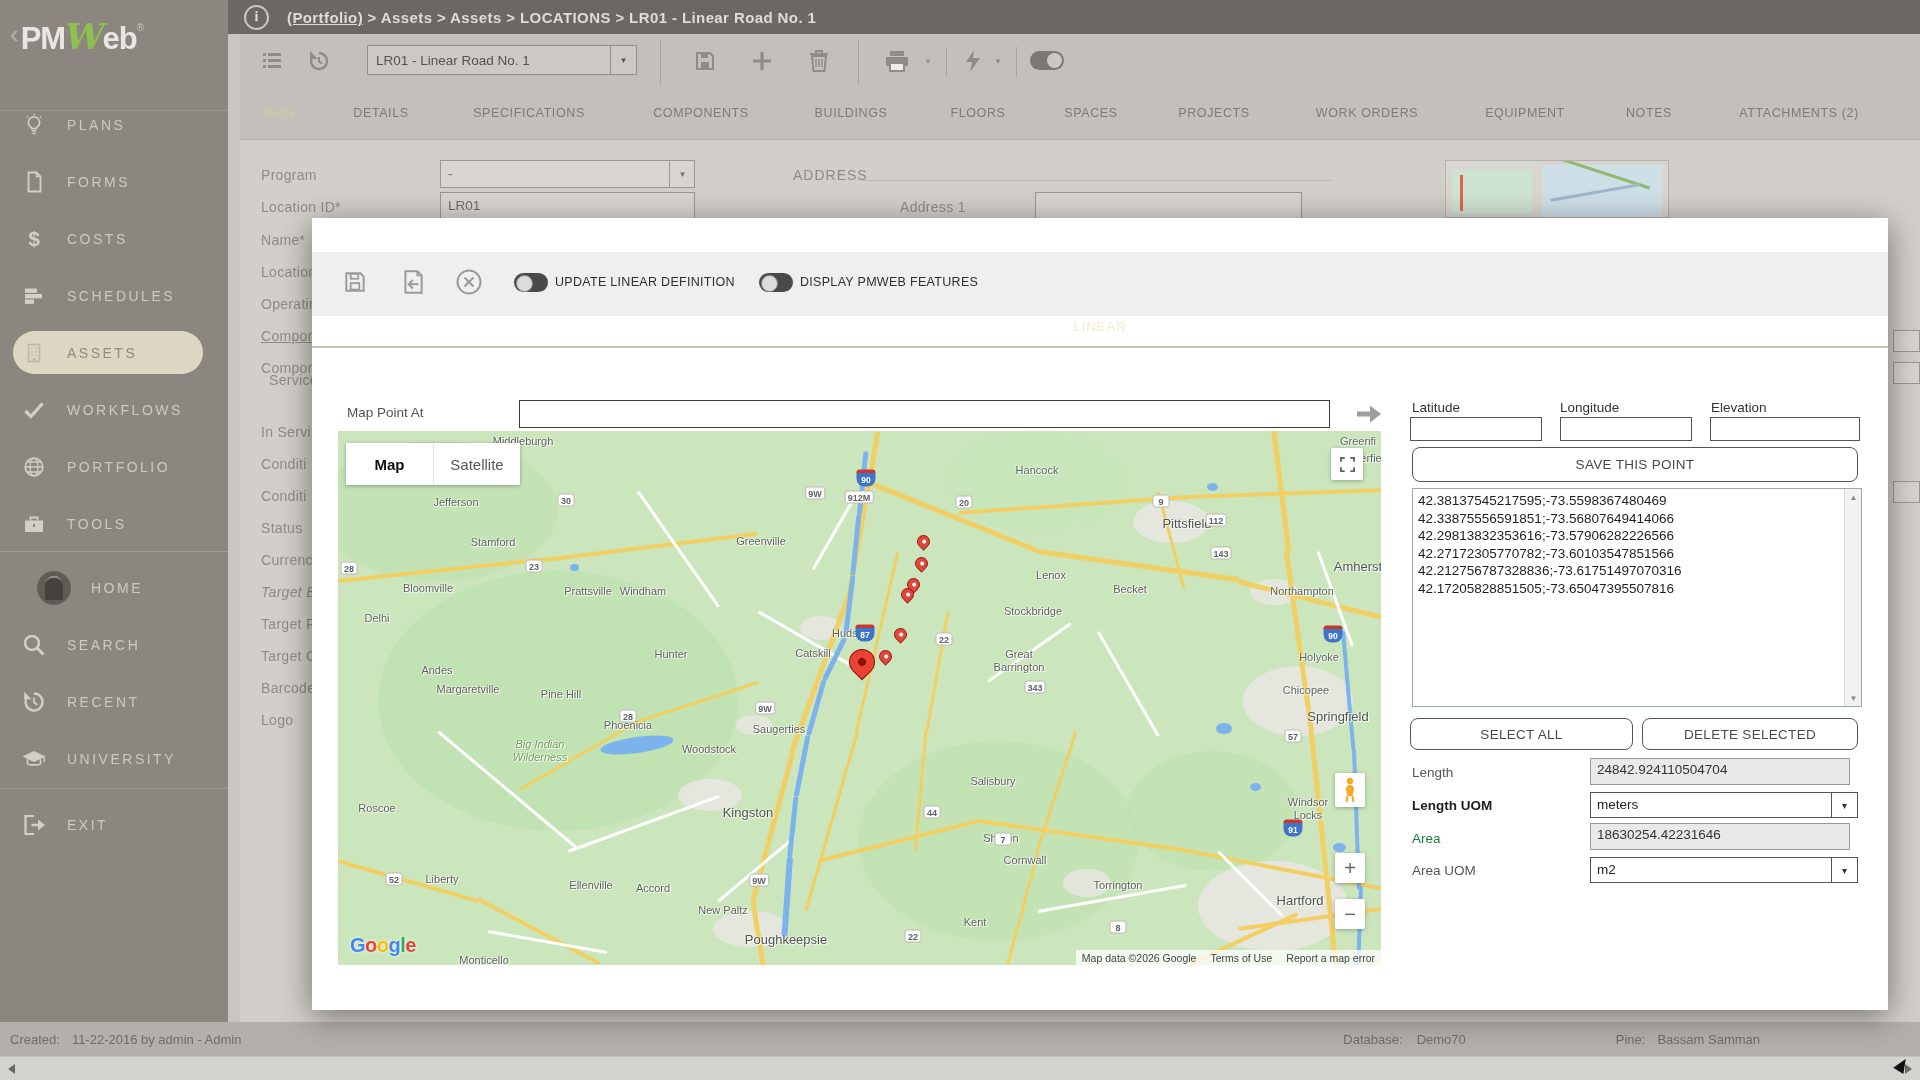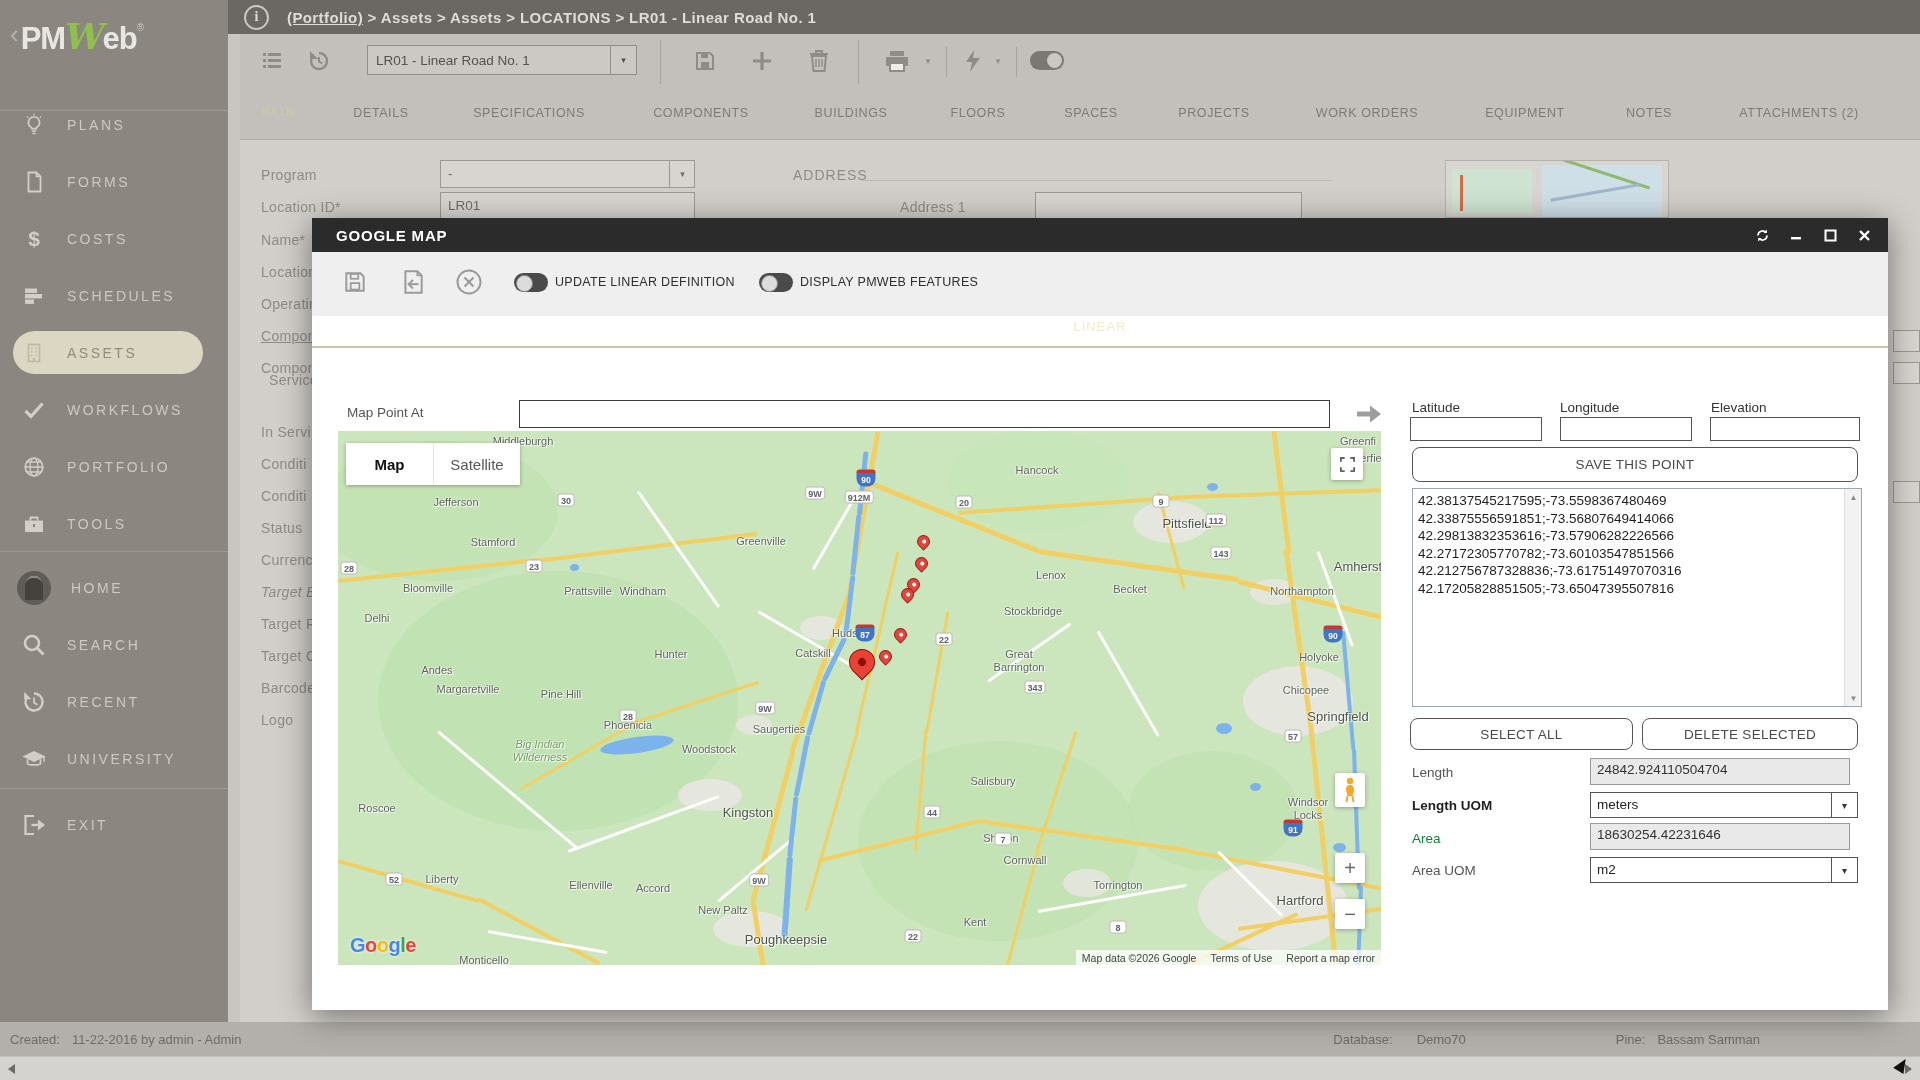--- a/index.html
+++ b/index.html
@@ -193,21 +193,21 @@
         </svg>
     </div>
     <div class="tbtn" style="left:748px;width:20px">
         <span style="font-size:9px;color:#8f8c87">▾</span>
       </div>
     <div class="tdiv" style="left:776px;height:30px;top:13px"></div>
     <div class="bgtoggle"></div>
   </div>
 
   <div id="tabband" class="abs">
-      <span class="tab active" style="left: 38px; font-family: Liberation Mono, monospace;">MAIN</span>
+      <span class="tab active" style="left: 38px;">MAIN</span>
       <span class="tab" style="left: 141px;">DETAILS</span>
       <span class="tab" style="left: 289px;">SPECIFICATIONS</span>
       <span class="tab" style="left: 461px;">COMPONENTS</span>
       <span class="tab" style="left: 611px;">BUILDINGS</span>
       <span class="tab" style="left: 738px;">FLOORS</span>
       <span class="tab" style="left: 851px;">SPACES</span>
       <span class="tab" style="left: 974px;">PROJECTS</span>
       <span class="tab" style="left: 1127px;">WORK ORDERS</span>
       <span class="tab" style="left: 1285px;">EQUIPMENT</span>
       <span class="tab" style="left: 1409px;">NOTES</span>
@@ -338,21 +338,21 @@
               <rect x="3" y="8.5" width="18" height="11.5" fill="#d2cfc9"></rect>
               <path d="M8.5 8.5v-3h7v3" fill="none" stroke="#d2cfc9" stroke-width="1.8"></path>
               <rect x="11" y="12" width="2" height="3" fill="#8b8680"></rect>
             </svg>
           </span>
           <span class="lb">TOOLS</span>
         </div>
       </div>
     <div class="side-div" style="top:551px"></div>
     <div id="side-secondary">
-        <div class="side-item" style="top: 559px;">
+        <div class="side-item" style="top: 559px; margin-left: 20px;">
           <div class="avatar"></div>
           <span class="lb">HOME</span>
         </div>
         <div class="side-item" style="top: 616px;">
           <span class="ic">
             <svg width="26" height="26" viewBox="0 0 26 26">
               <circle cx="11" cy="11" r="7" fill="none" stroke="#d2cfc9" stroke-width="2.6"></circle>
               <path d="M16 16l6.5 6.5" stroke="#d2cfc9" stroke-width="2.8"></path>
             </svg>
           </span>
@@ -389,48 +389,20 @@
               <path d="M17 6.5l7 5.5-7 5.5z" fill="#d2cfc9"></path>
             </svg>
           </span>
           <span class="lb">EXIT</span>
         </div>
       </div>
   </div>
   <div id="side-strip" class="abs"></div>
 
   <div id="modal" class="abs">
-    <div id="mtitle">
-      <span class="t">GOOGLE MAP</span>
-      <div class="icons">
-        <div class="mi">
-          <svg width="15" height="15" viewBox="0 0 16 16">
-              <path d="M3.2 8a4.8 4.8 0 0 1 8.6-2.9" fill="none" stroke="#fff" stroke-width="1.8"></path>
-              <path d="M12.6 1.6v3.6H9z" fill="#fff"></path>
-              <path d="M12.8 8a4.8 4.8 0 0 1-8.6 2.9" fill="none" stroke="#fff" stroke-width="1.8"></path>
-              <path d="M3.4 14.4v-3.6H7z" fill="#fff"></path>
-            </svg>
-        </div>
-        <div class="mi">
-            <svg width="12" height="12" viewBox="0 0 12 12">
-              <rect x="1" y="8" width="10" height="2.4" fill="#fff"></rect>
-            </svg>
-          </div>
-        <div class="mi">
-            <svg width="13" height="13" viewBox="0 0 13 13">
-              <rect x="1.5" y="1.5" width="10" height="10" fill="none" stroke="#fff" stroke-width="2"></rect>
-            </svg>
-          </div>
-        <div class="mi">
-            <svg width="13" height="13" viewBox="0 0 13 13">
-              <path d="M2 2l9 9M11 2l-9 9" stroke="#fff" stroke-width="2.4"></path>
-            </svg>
-          </div>
-      </div>
-    </div>
 
     <div id="mtoolbar">
       <div class="mtb-ic" style="left:28px">
         <svg width="26" height="26" viewBox="0 0 24 24">
             <path d="M4 4h13l3 3v13H4z" fill="none" stroke="#9a9a9a" stroke-width="1.8"></path>
             <rect x="8" y="13" width="8" height="6" fill="none" stroke="#9a9a9a" stroke-width="1.6"></rect>
             <rect x="8" y="4.5" width="7" height="4.5" fill="none" stroke="#9a9a9a" stroke-width="1.6"></rect>
           </svg>
       </div>
       <div class="mtb-ic" style="left:86px">
@@ -691,21 +663,21 @@
     <div class="pselect" style="left:1278px;top:639px;width:268px">
       <span class="v">m2</span>
         <span class="caret">▾</span>
     </div>
   </div>
 
   <div id="statusbar" class="abs">
     <span style="margin-left:10px">Created:</span>
     <span style="margin-left:12px">11-22-2016 by admin - Admin</span>
     <span style="margin-left:auto">Database:</span>
-    <span style="margin-left:24px">Demo70</span>
+    <span style="margin-left:14px">Demo70</span>
     <span style="margin-left:150px">Pine:</span>
     <span style="margin-left:12px;margin-right:160px">Bassam Samman</span>
   </div>
   <div id="hscroll" class="abs">
     <div class="harrow" style="left:8px;border-right:7px solid #6b6966"></div>
     <div class="harrow" style="right:8px;border-left:7px solid #6b6966"></div>
   </div>
   <div id="cursor" class="abs"></div>
 </div>
 

